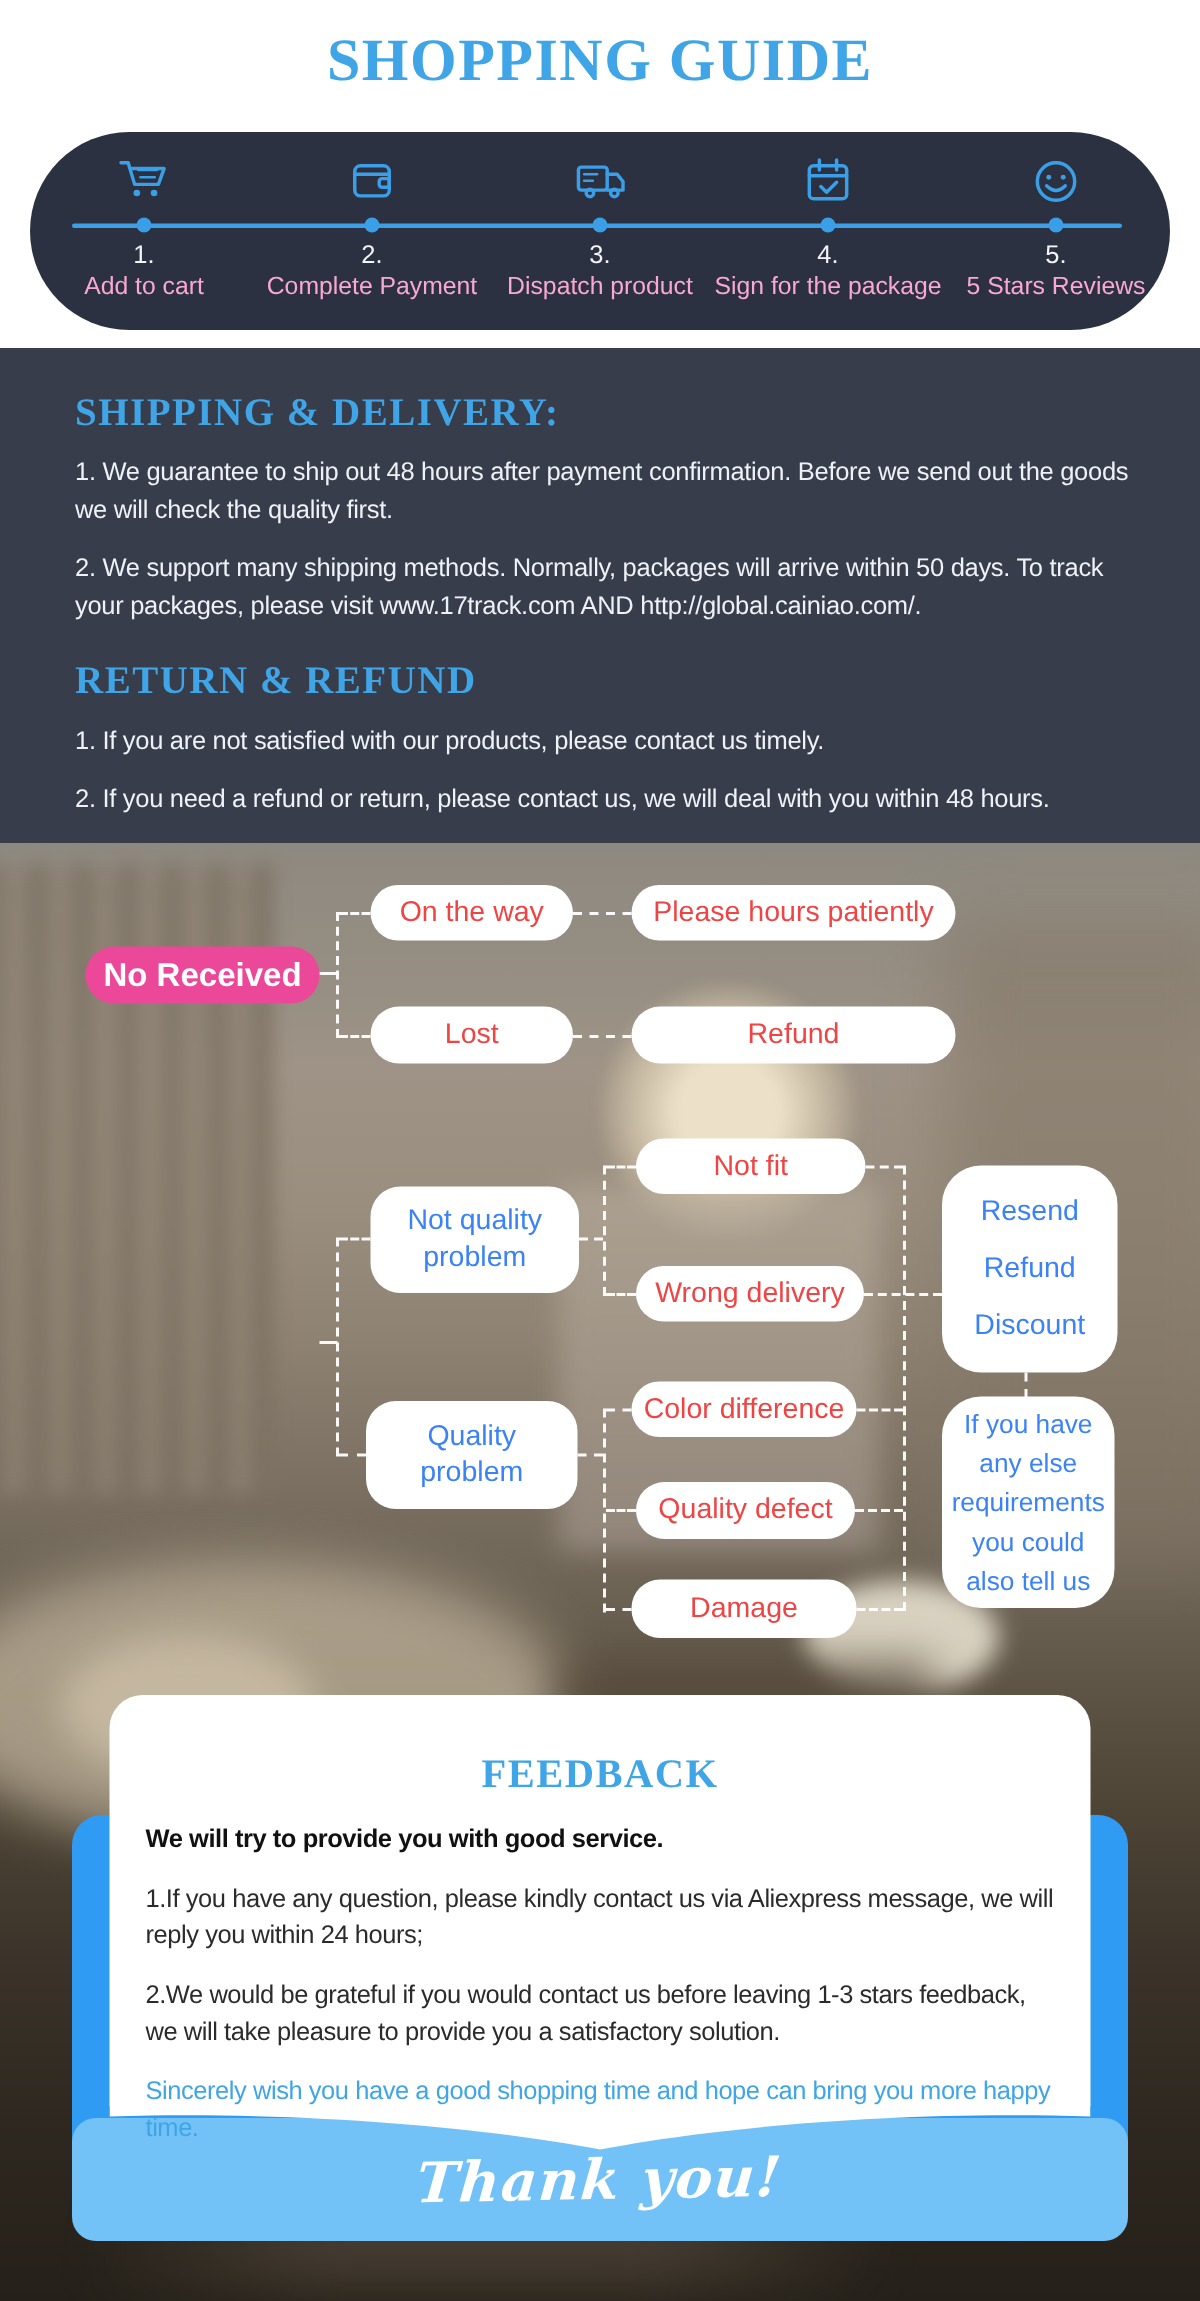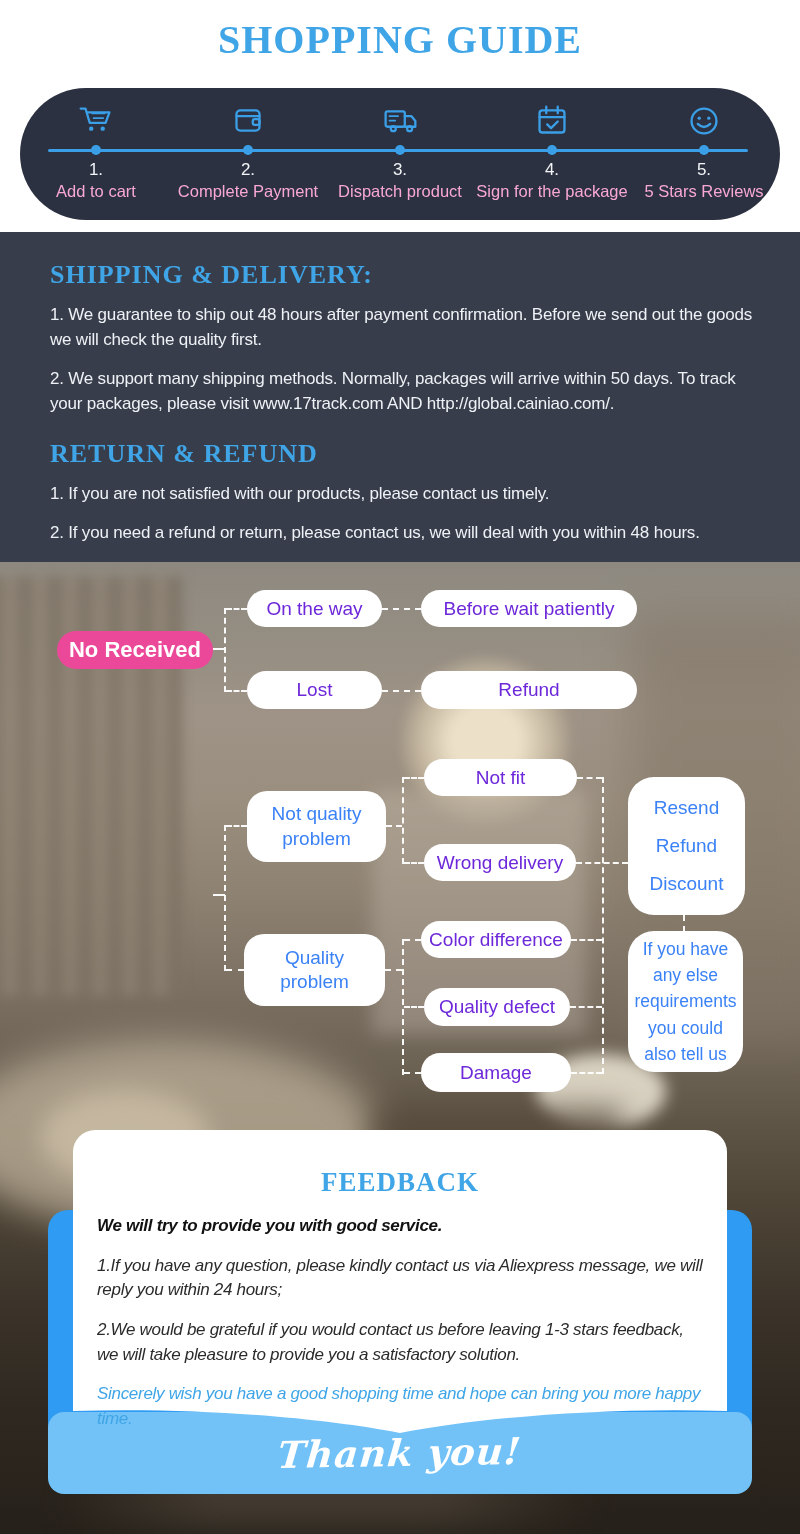--- a/index.html
+++ b/index.html
@@ -48,40 +48,40 @@
   .ph-pillow{left:40px;top:528px;width:170px;height:95px;border-radius:50%;background:#cfc1a8;opacity:.75;filter:blur(12px);}
   .ph-flowers{left:536px;top:492px;width:130px;height:75px;border-radius:50%;background:#ece5d4;opacity:.85;filter:blur(8px);}
   .ph-table{left:372px;top:545px;width:250px;height:95px;background:#55493b;opacity:.7;filter:blur(14px);}
   .ph-rug{left:40px;top:755px;width:600px;height:210px;opacity:.8;filter:blur(16px);
     background:linear-gradient(100deg,rgba(0,0,0,0) 8%,#4a4136 32% 68%,rgba(0,0,0,0) 92%);}
 
   
   .pill-blue{position:absolute;display:flex;align-items:center;justify-content:center;
     background:#ec4899;color:#fff;font-weight:700;font-size:22px;border-radius:19px;}
   .pill-white{position:absolute;display:flex;align-items:center;justify-content:center;
-    background:#fff;color:#6d28d9;font-size:19px;border-radius:19px;}
+    background:#fff;color:#ef4444;font-size:19px;border-radius:19px;}
   .box-white{position:absolute;display:flex;flex-direction:column;align-items:center;justify-content:center;
     background:#fff;color:#3b82f6;font-size:19px;line-height:1.28;text-align:center;border-radius:20px;}
   .box-white.big{border-radius:26px;}
   .dash-h{position:absolute;border-top:2px dashed rgba(255,255,255,.95);height:0;}
   .dash-v{position:absolute;border-left:2px dashed rgba(255,255,255,.95);width:0;}
   .resend-line{margin:7px 0;font-size:19px;}
   .other-text{width:104px;font-size:17.5px;line-height:1.5;}
 
   
   .deep-panel{position:absolute;left:48px;top:1210px;width:704px;height:240px;background:#2F9BF2;border-radius:20px;z-index:1;}
   .thanks-bar{position:absolute;left:48px;top:1412px;width:704px;height:82px;background:#72C2F7;border-radius:16px;z-index:2;
     display:flex;align-items:center;justify-content:center;}
   .thanks-text{color:#fff;font-family:"DejaVu Serif",serif;font-style:italic;font-weight:700;
     font-size:37px;letter-spacing:1px;transform:skewX(-6deg) rotate(-1deg);}
   .white-card{position:absolute;left:73px;top:1130px;width:654px;height:274px;background:#fff;
     border-radius:22px 22px 0 0;z-index:3;box-sizing:border-box;padding:20px 24px 0;}
   .card-chevron{position:absolute;left:73px;top:1403px;width:654px;height:34px;z-index:3;line-height:0;}
   .fb-heading{text-align:center;font-size:27px;margin:17px 0 16px;}
-  .white-card p{margin:0 0 15px;font-size:17px;letter-spacing:-0.3px;line-height:1.45;color:#2b2b2b;font-style:italic;}
+  .white-card p{margin:0 0 15px;font-size:17px;letter-spacing:-0.3px;line-height:1.45;color:#2b2b2b;}
   .fb-intro{font-weight:700;color:#111 !important;}
   .fb-wish{color:#3FA5E6 !important;}
 </style>
 </head>
 <body>
 
 <div class="page">
 
   <div class="main-title stencil">SHOPPING GUIDE</div>
 
@@ -198,21 +198,21 @@
   <div class="dash-v" style="left:602px;top:777px;height:297px"></div>
   <div class="dash-h" style="left:577px;top:777px;width:25px"></div>
   <div class="dash-h" style="left:576px;top:862px;width:52px"></div>
   <div class="dash-h" style="left:571px;top:939px;width:31px"></div>
   <div class="dash-h" style="left:570px;top:1006px;width:32px"></div>
   <div class="dash-h" style="left:571px;top:1072px;width:31px"></div>
   <div class="dash-v" style="left:683px;top:915px;height:17px"></div>
 
   <div class="pill-blue" style="left:57px;top:631px;width:156px;height:38px">No Received</div>
   <div class="pill-white" style="left:247px;top:590px;width:135px;height:37px">On the way</div>
-  <div class="pill-white" style="left:421px;top:590px;width:216px;height:37px">Before wait patiently</div>
+  <div class="pill-white" style="left:421px;top:590px;width:216px;height:37px">Please hours patiently</div>
   <div class="pill-white" style="left:247px;top:671px;width:135px;height:38px">Lost</div>
   <div class="pill-white" style="left:421px;top:671px;width:216px;height:38px">Refund</div>
 
   <div class="box-white" style="left:247px;top:791px;width:139px;height:71px">
     <div style="width:112px">Not quality problem</div>
   </div>
   <div class="box-white" style="left:244px;top:934px;width:141px;height:72px">
     <div style="width:90px">Quality problem</div>
   </div>
 

